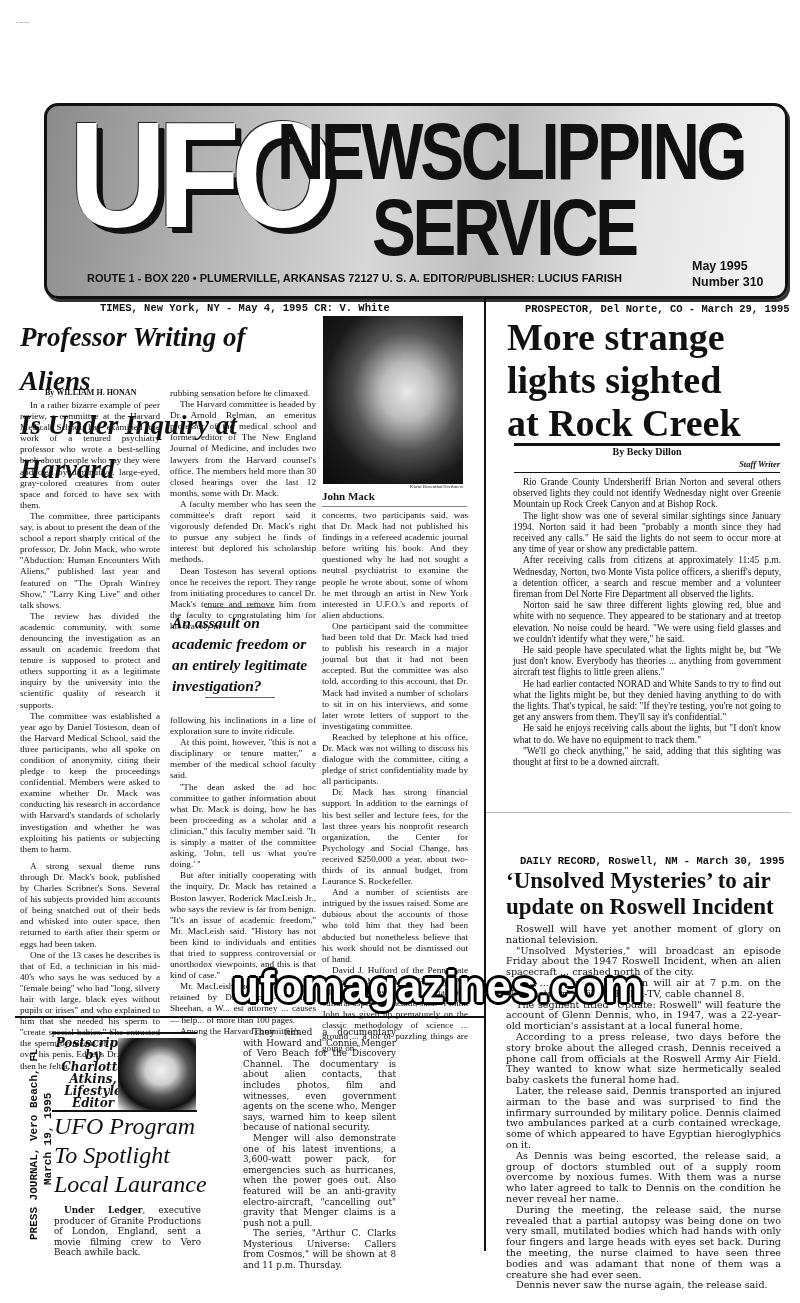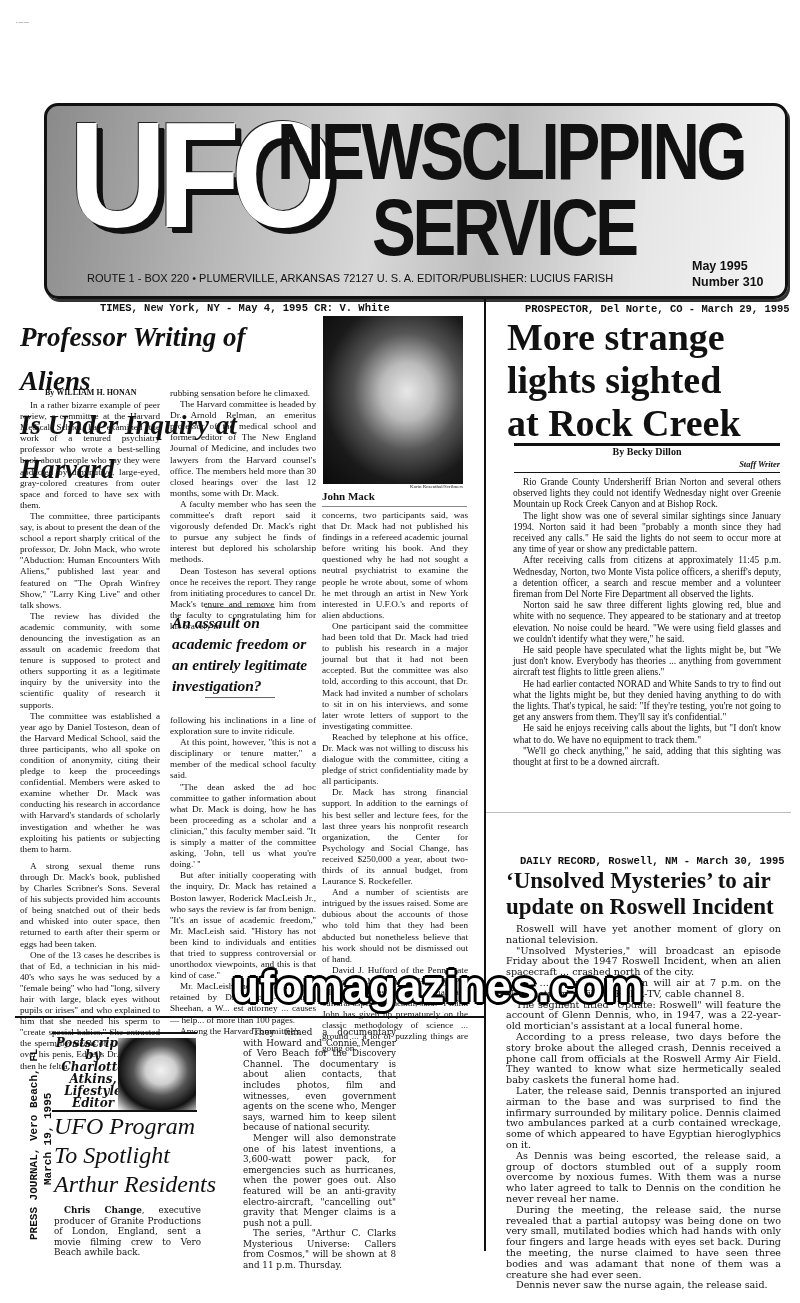--- a/index.html
+++ b/index.html
@@ -5,21 +5,21 @@
   html,body{margin:0;padding:0;background:#fff;}
   body{width:800px;height:1303px;position:relative;overflow:hidden;color:#111;font-family:"Liberation Serif",serif;}
   .abs{position:absolute;}
   
   .masthead{left:44px;top:103px;width:738px;height:190px;border:3px solid #111;border-radius:14px;
     background:linear-gradient(100deg,#8a8a8a 0%,#b8b8b8 25%,#d8d8d8 45%,#bdbdbd 60%,#e6e6e6 80%,#f4f4f4 100%);overflow:hidden;box-shadow:2px 3px 0 #333;}
   .ufo{left:22px;top:-6px;font-family:"Liberation Sans",sans-serif;font-weight:900;font-size:150px;letter-spacing:-10px;color:#fff;
     text-shadow:6px 5px 0 #111,7px 6px 0 #111,-1px -1px 0 #222,1px 1px 0 #222;line-height:1;transform:scaleX(0.9);transform-origin:left top;}
   .news{left:230px;top:6px;font-family:"Liberation Sans",sans-serif;font-weight:900;font-size:80px;letter-spacing:-4px;color:#111;line-height:1;transform:scaleX(0.82);transform-origin:left top;}
   .service{left:325px;top:82px;font-family:"Liberation Sans",sans-serif;font-weight:900;font-size:80px;letter-spacing:-4px;color:#111;line-height:1;transform:scaleX(0.82);transform-origin:left top;}
-  .addr{left:40px;top:166px;font-family:"Liberation Sans",sans-serif;font-weight:normal;font-size:11px;color:#111;white-space:nowrap;}
+  .addr{left:40px;top:166px;font-family:"Liberation Sans",sans-serif;font-weight:bold;font-size:11px;color:#111;white-space:nowrap;}
   .issue{left:645px;top:152px;font-family:"Liberation Sans",sans-serif;font-weight:bold;font-size:12.5px;line-height:16px;color:#111;}
   
   .src{font-family:"Liberation Mono",monospace;font-weight:bold;font-size:10.5px;white-space:nowrap;}
   
   .hl-italic{font-family:"Liberation Serif",serif;font-style:italic;font-weight:bold;}
   .hl-bold{font-family:"Liberation Serif",serif;font-weight:bold;}
   .col{font-size:9.2px;line-height:11.1px;text-align:justify;}
   .col p{margin:0;text-indent:10px;}
   .rule{background:#111;}
   .photo{background:radial-gradient(ellipse at 60% 45%,#e8e8e8 0%,#bbb 22%,#555 45%,#1a1a1a 70%,#0a0a0a 100%);}
@@ -149,24 +149,24 @@
   <div>Atkins,</div>
   <div>Lifestyle</div>
   <div>Editor</div>
 </div>
 <div class="abs" style="left:118px;top:1038px;width:78px;height:72px;background:radial-gradient(ellipse at 55% 45%,#f2f2f2 0%,#cfcfcf 25%,#555 45%,#111 70%,#fff 100%);"></div>
 <div class="abs rule" style="left:52px;top:1110px;width:145px;height:2px;"></div>
 
 <div class="abs hl-italic" style="left:54px;top:1112px;font-size:24px;line-height:29px;font-weight:normal;">
   <div>UFO Program</div>
   <div>To Spotlight</div>
-  <div>Arthur Residents</div>
+  <div>Local Laurance</div>
 </div>
 <div class="abs col" style="left:54px;top:1205px;width:147px;font-family:'DejaVu Serif',serif;font-size:8.8px;line-height:10.6px;">
-  <p><b>Chris Change</b><span>, executive producer of Granite Productions of London, England, sent a movie filming crew to Vero Beach awhile back.</span></p>
+  <p><b>Under Ledger</b><span>, executive producer of Granite Productions of London, England, sent a movie filming crew to Vero Beach awhile back.</span></p>
 </div>
 <div class="abs col" style="left:243px;top:1027px;width:153px;font-family:'DejaVu Serif',serif;font-size:8.8px;line-height:10.6px;">
   <p>They filmed a documentary with Howard and Connie Menger of Vero Beach for the Discovery Channel. The documentary is about alien contacts, that includes photos, film and witnesses, even government agents on the scene who, Menger says, warned him to keep silent because of national security.</p>
   <p>Menger will also demonstrate one of his latest inventions, a 3,600-watt power pack, for emergencies such as hurricanes, when the power goes out. Also featured will be an anti-gravity electro-aircraft, "cancelling out" gravity that Menger claims is a push not a pull.</p>
   <p>The series, "Arthur C. Clarks Mysterious Universe: Callers from Cosmos," will be shown at 8 and 11 p.m. Thursday.</p>
 </div>
 
 <div class="abs watermark" style="left:232px;top:924px;margin-top:38px;">ufomagazines.com</div>
 
 </body></html>

